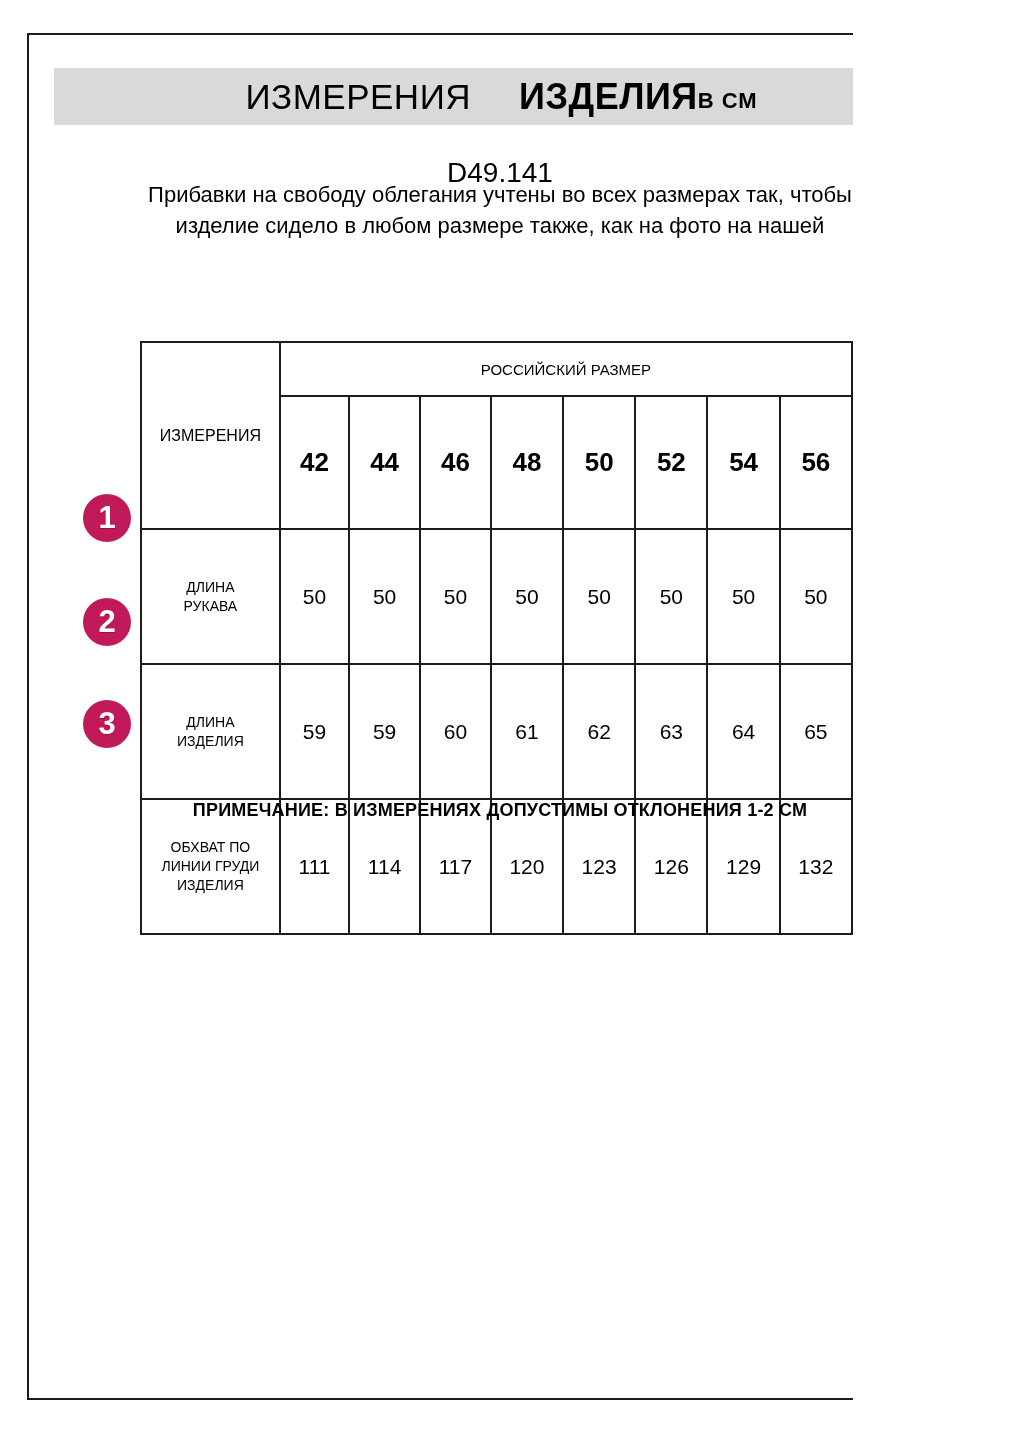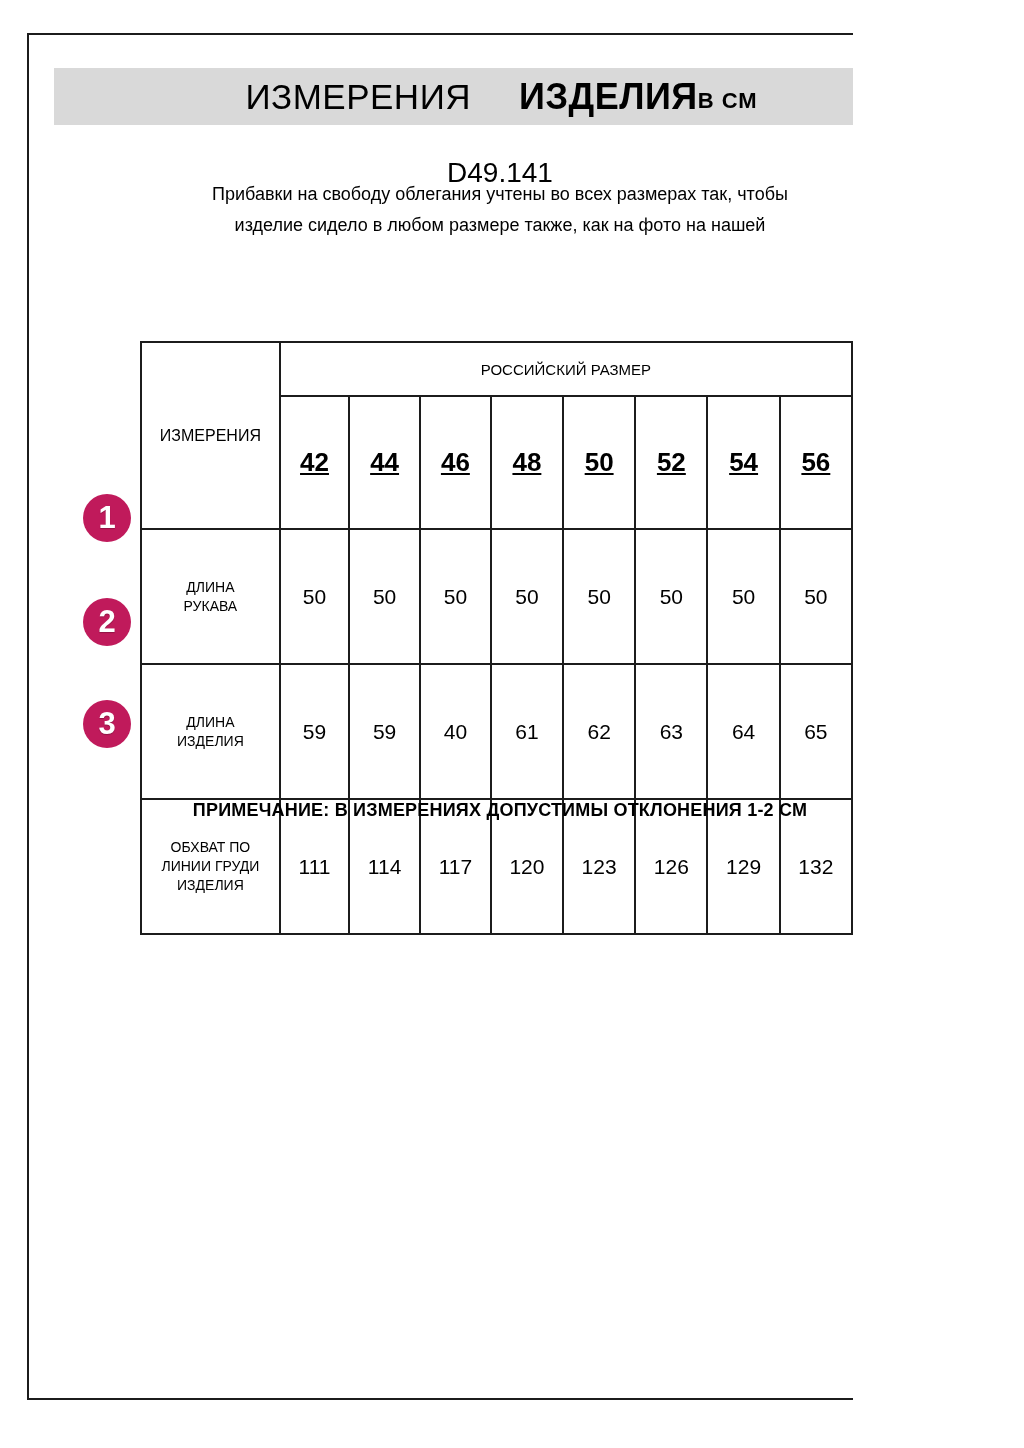--- a/index.html
+++ b/index.html
@@ -24,34 +24,34 @@
   }
   .title-regular{font-size:35px;font-weight:normal;letter-spacing:0.5px;}
   .title-bold{font-size:36px;font-weight:bold;margin-left:48px;letter-spacing:0.5px;}
   .title-unit{font-size:22px;font-weight:bold;position:relative;top:4px;letter-spacing:1px;}
   .model-code{
     position:absolute;left:27px;top:157px;width:946px;
     text-align:center;font-size:28px;font-weight:normal;
   }
   .description{
     position:absolute;left:27px;top:179px;width:946px;
-    text-align:center;font-size:18px;line-height:31px;
+    text-align:center;font-size:22px;line-height:31px;
   }
   .size-table{
     position:absolute;left:140px;top:341px;
     border-collapse:collapse;table-layout:fixed;
   }
   .size-table th,.size-table td{
     border:2px solid #1c1c1c;
     text-align:center;vertical-align:middle;
     padding:16px;
   }
   .corner-cell{width:144px;font-size:16px;font-weight:normal;}
   .group-header-cell{height:20px;font-size:15px;font-weight:normal;}
-  .size-col{width:72px;height:99px;font-size:26px;font-weight:bold;text-decoration:underline;}
+  .size-col{width:72px;height:99px;font-size:26px;font-weight:bold;}
   .row-label{
     font-size:14px;font-weight:normal;line-height:19px;
     height:101px;
   }
   .value-cell{font-size:21px;font-weight:normal;}
   .badge{
     position:absolute;left:83px;
     width:48px;height:48px;border-radius:50%;
     background:var(--badge,#c01a5b);
     color:#ffffff;font-size:31px;font-weight:bold;
@@ -117,21 +117,21 @@
           <td class="value-cell">50</td>
           <td class="value-cell">50</td>
         </tr>
         <tr>
           <td class="row-label">
             <div>ДЛИНА</div>
             <div>ИЗДЕЛИЯ</div>
           </td>
           <td class="value-cell">59</td>
           <td class="value-cell">59</td>
-          <td class="value-cell">40</td>
+          <td class="value-cell">60</td>
           <td class="value-cell">61</td>
           <td class="value-cell">62</td>
           <td class="value-cell">63</td>
           <td class="value-cell">64</td>
           <td class="value-cell">65</td>
         </tr>
         <tr>
           <td class="row-label">
             <div>ОБХВАТ ПО</div>
             <div>ЛИНИИ ГРУДИ</div>

